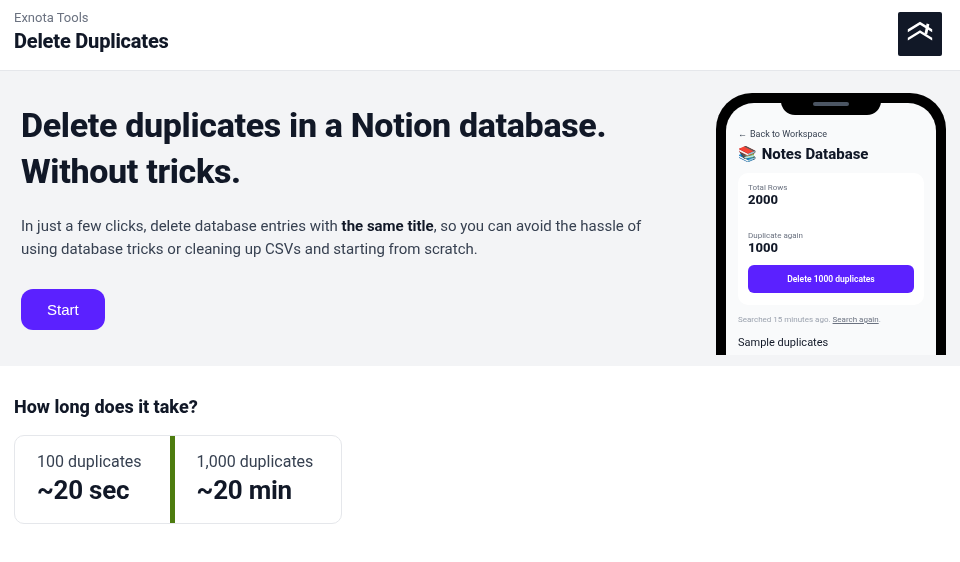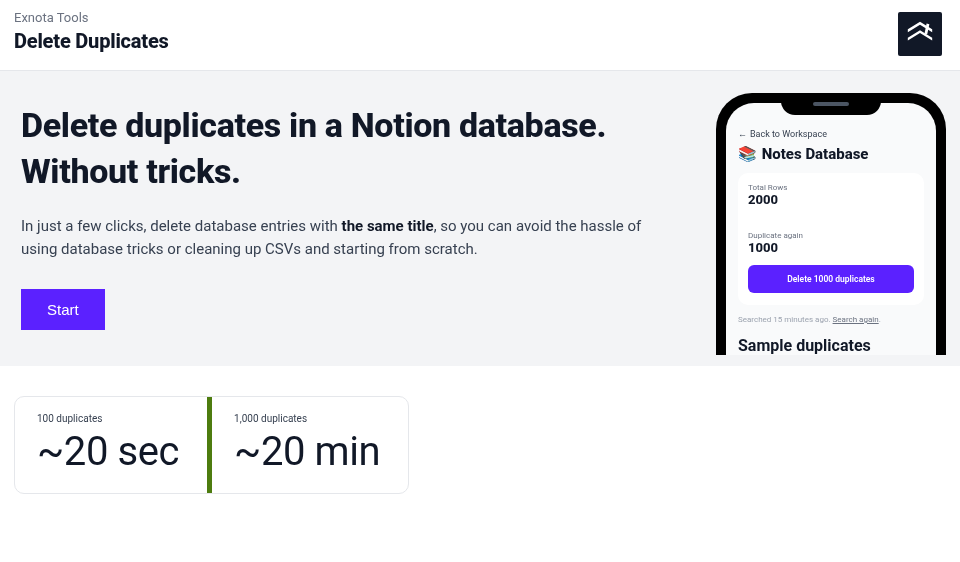--- a/index.html
+++ b/index.html
@@ -58,21 +58,21 @@
       line-height: 1.55;
       color: #374151;
       max-width: 640px;
       margin-bottom: 28px;
     }
     .hero-sub b { font-weight: 700; color: #111827; }
     .btn-primary {
       background: #5b21ff;
       color: #fff;
       border: none;
-      border-radius: 0;
+      border-radius: 12px;
       padding: 12px 26px;
       font-size: 15px;
       font-weight: 500;
       cursor: pointer;
     }
 
     .phone {
       position: absolute;
       right: 14px;
       top: 22px;
@@ -160,22 +160,22 @@
       border-radius: 6px;
       font-weight: 600;
     }
     .phone-searched {
       font-size: 8px;
       color: #9ca3af;
       margin-bottom: 12px;
     }
     .phone-searched u { color: #6b7280; }
     .phone-sample {
-      font-size: 16px;
-      font-weight: 700;
+      font-size: 11px;
+      font-weight: 400;
     }
 
     .section {
       padding: 30px 14px 0 14px;
     }
     .section-title {
       font-size: 18px;
       font-weight: 800;
       margin-bottom: 18px;
     }
@@ -186,27 +186,27 @@
       width: fit-content;
       background: #fff;
     }
     .timing-card {
       padding: 16px 28px 18px 22px;
     }
     .timing-card + .timing-card {
       border-left: 5px solid #4d7c0f;
     }
     .timing-label {
-      font-size: 10px;
+      font-size: 16px;
       color: #374151;
       margin-bottom: 4px;
     }
     .timing-value {
-      font-size: 40px;
-      font-weight: 400;
+      font-size: 26px;
+      font-weight: 700;
       letter-spacing: -0.01em;
     }
   </style>
 </head>
 <body>
 
 <div class="header">
   <div class="header-left">
     <div class="breadcrumb">Exnota Tools</div>
     <div class="page-title">Delete Duplicates</div>
@@ -258,20 +258,21 @@
         <div class="phone-searched">
           <span>Searched 15 minutes ago. </span><u>Search again</u>.
         </div>
         <div class="phone-sample">Sample duplicates</div>
       </div>
     </div>
   </div>
 </div>
 
 <div class="section">
+  <div class="section-title">How long does it take?</div>
   <div class="timing-cards">
     <div class="timing-card">
       <div class="timing-label">100 duplicates</div>
       <div class="timing-value">~20 sec</div>
     </div>
     <div class="timing-card">
       <div class="timing-label">1,000 duplicates</div>
       <div class="timing-value">~20 min</div>
     </div>
   </div>

